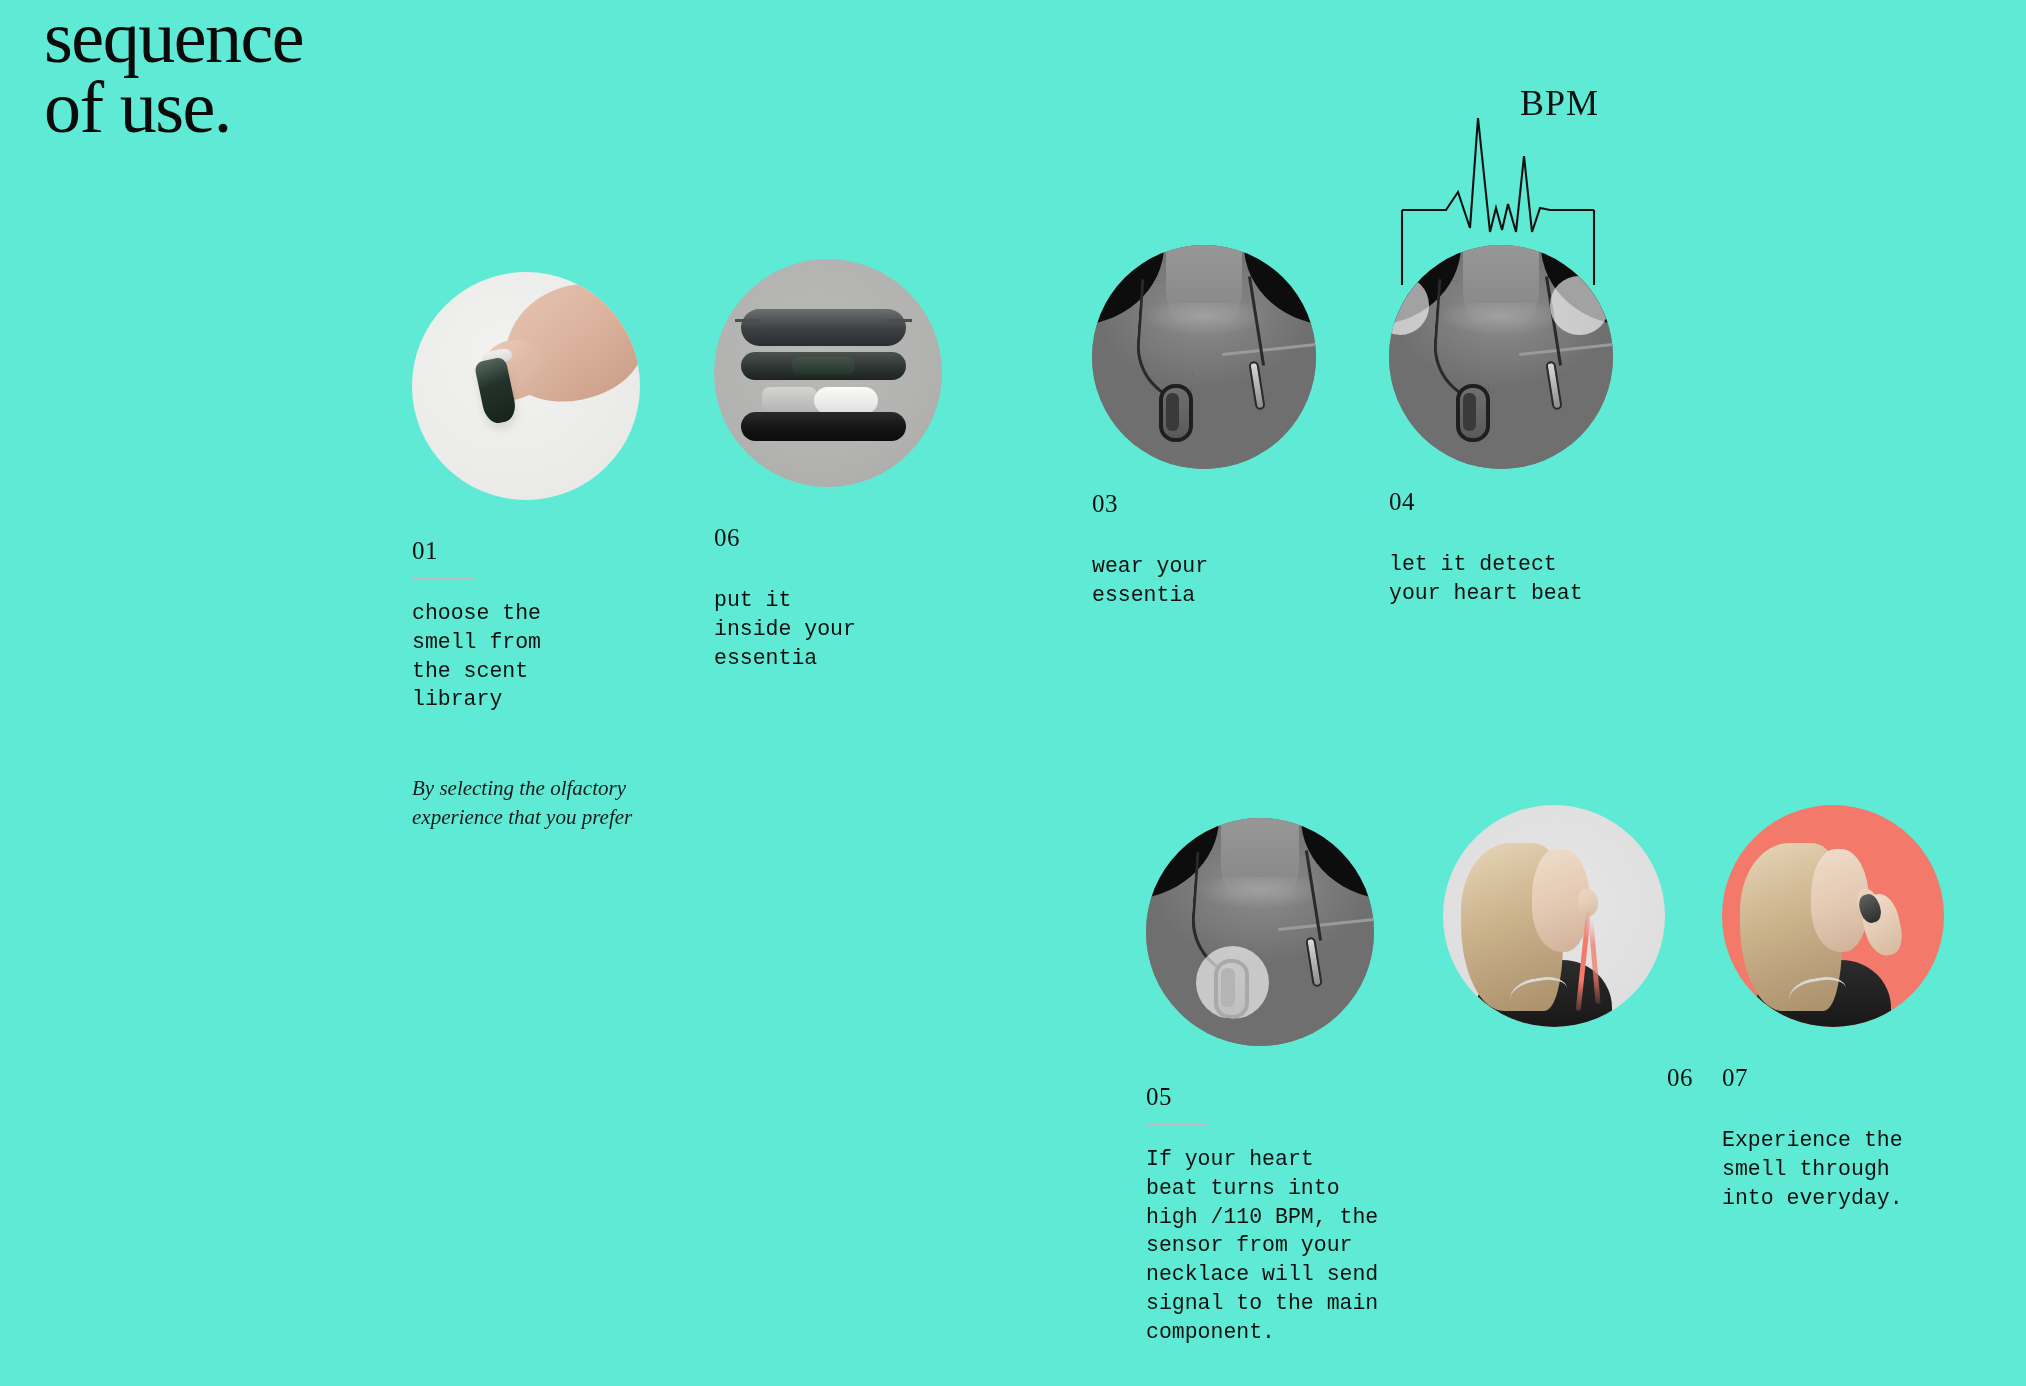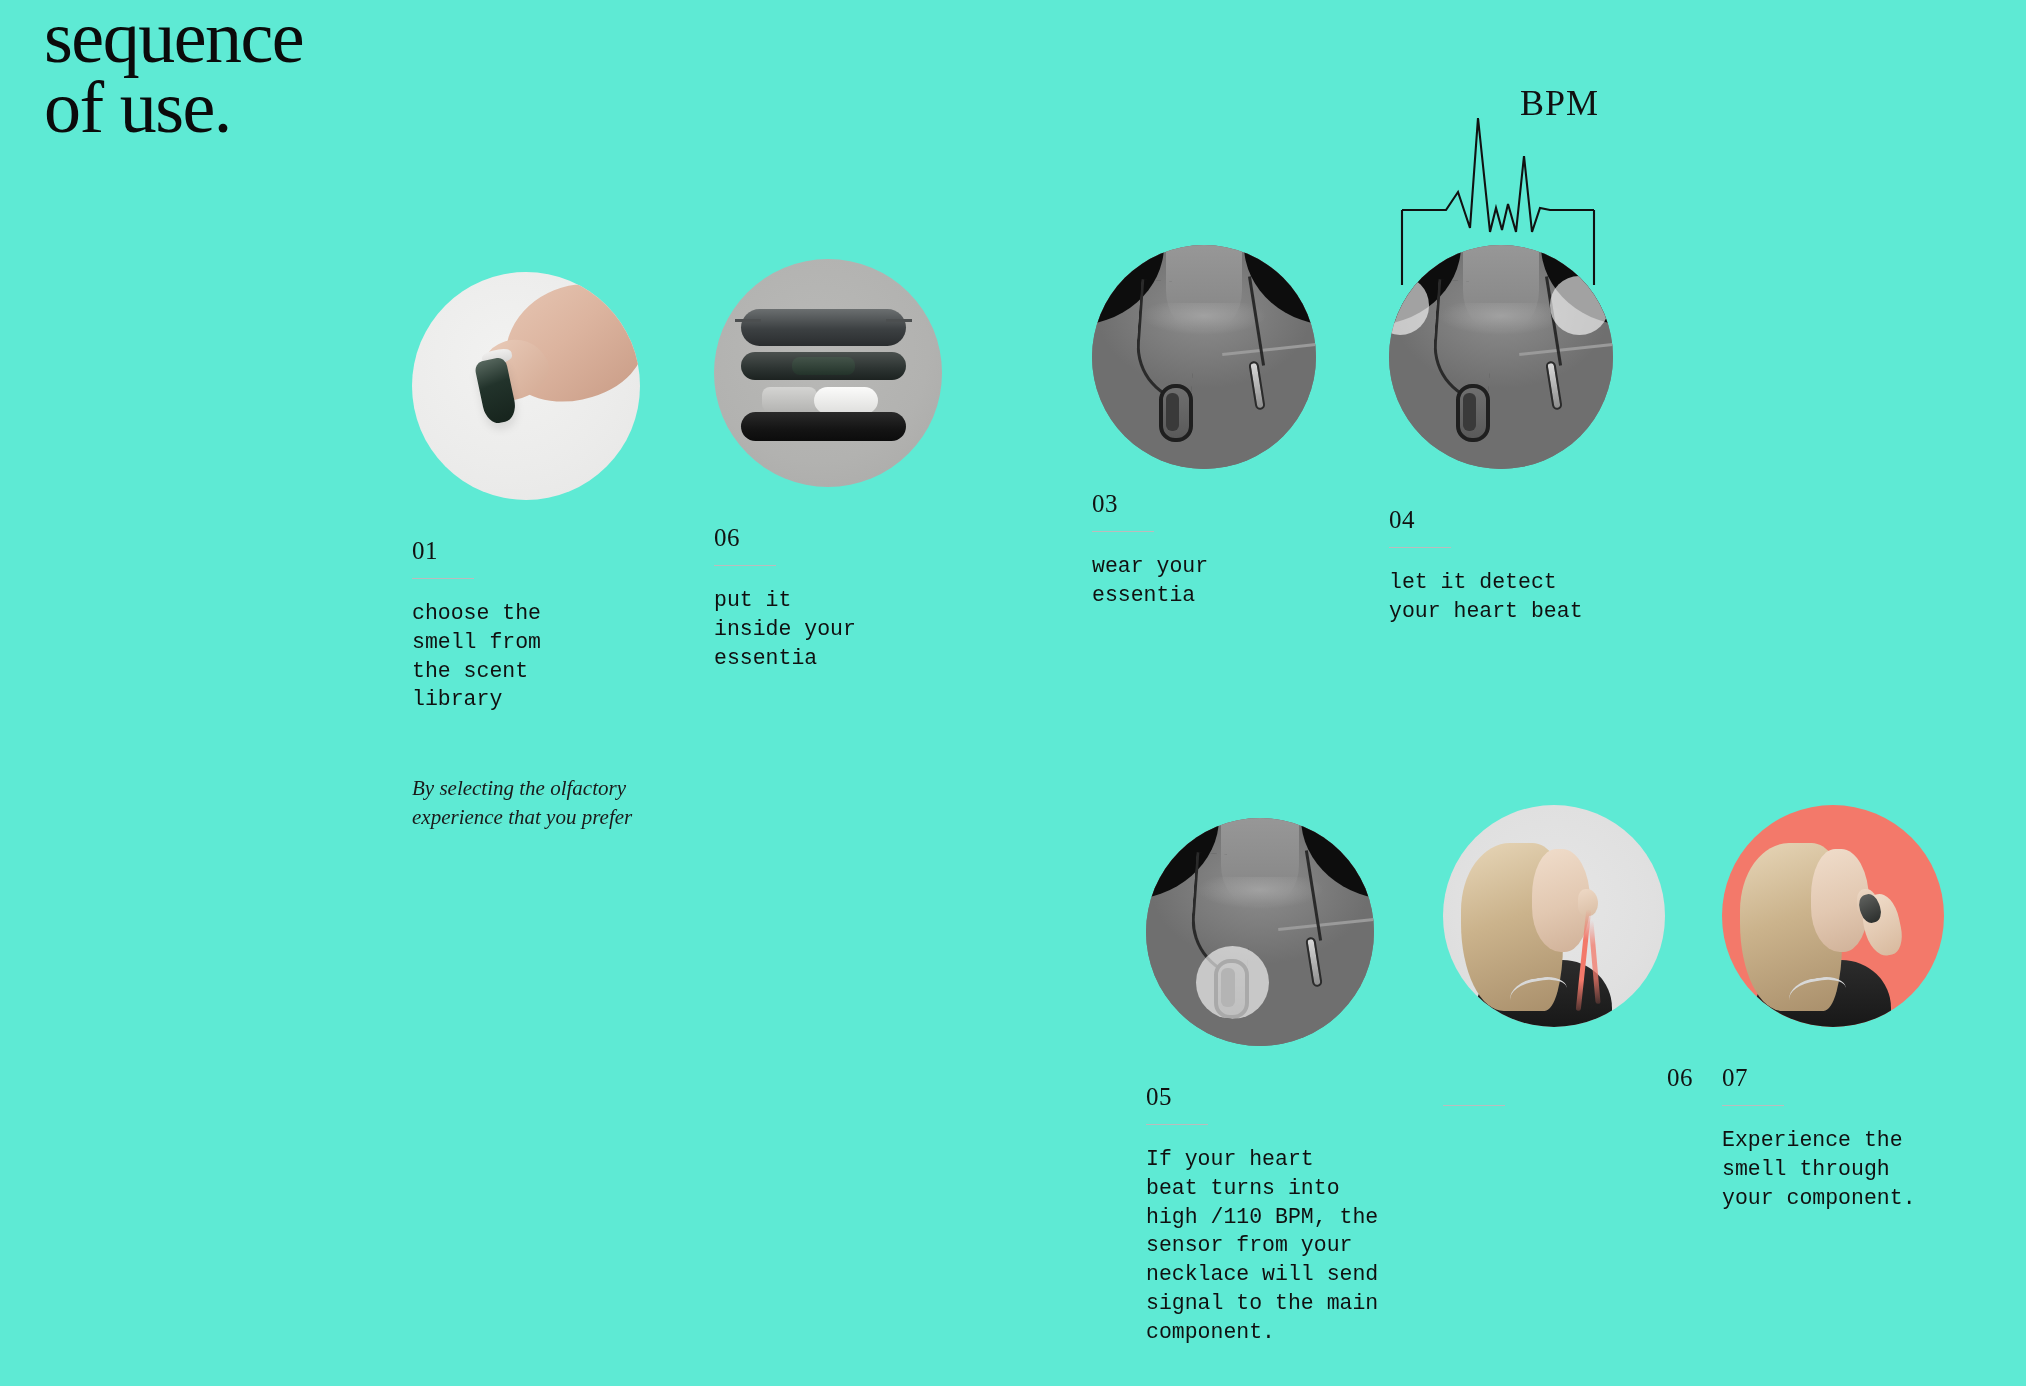--- a/index.html
+++ b/index.html
@@ -354,21 +354,21 @@
         <div class="collar-line"></div>
         <div class="chain-l"></div>
         <div class="chain-r"></div>
         <div class="pendant"></div>
         <div class="pendant-slot"></div>
         <div class="sensor"></div>
         <div class="marker" style="left:-8%; top:14%; width:26%; height:26%;"></div>
         <div class="marker" style="right:2%; top:14%; width:26%; height:26%;"></div>
       </div>
     </div>
-    <div style="margin-top:38px;">
+    <div style="margin-top:20px;">
       <div class="step-num">04</div>
       <div class="step-rule"></div>
       <div class="step-caption">let it detect
 your heart beat</div>
     </div>
   </div>
 
   <div class="bpm-wrap" style="left:1394px; top:100px; width:260px; height:240px;">
     <svg width="260" height="240" viewBox="0 0 260 240" fill="none">
       <path d="M 8 110 L 52 110 L 64 92 L 76 128 L 84 18 L 96 132 L 102 108 L 108 130 L 114 104 L 122 132 L 130 56 L 138 132 L 146 108 L 156 110 L 200 110" stroke="#111111" stroke-width="2.1" fill="none" stroke-linejoin="miter"></path>
@@ -435,17 +435,17 @@
         <div class="collar-white"></div>
         <div class="device-hand"></div>
         <div class="device-07"></div>
       </div>
     </div>
     <div style="margin-top:38px;">
       <div class="step-num">07</div>
       <div class="step-rule"></div>
       <div class="step-caption">Experience the
 smell through
-your component.</div>
+into everyday.</div>
     </div>
   </div>
 
 </div>
 
 </body></html>

